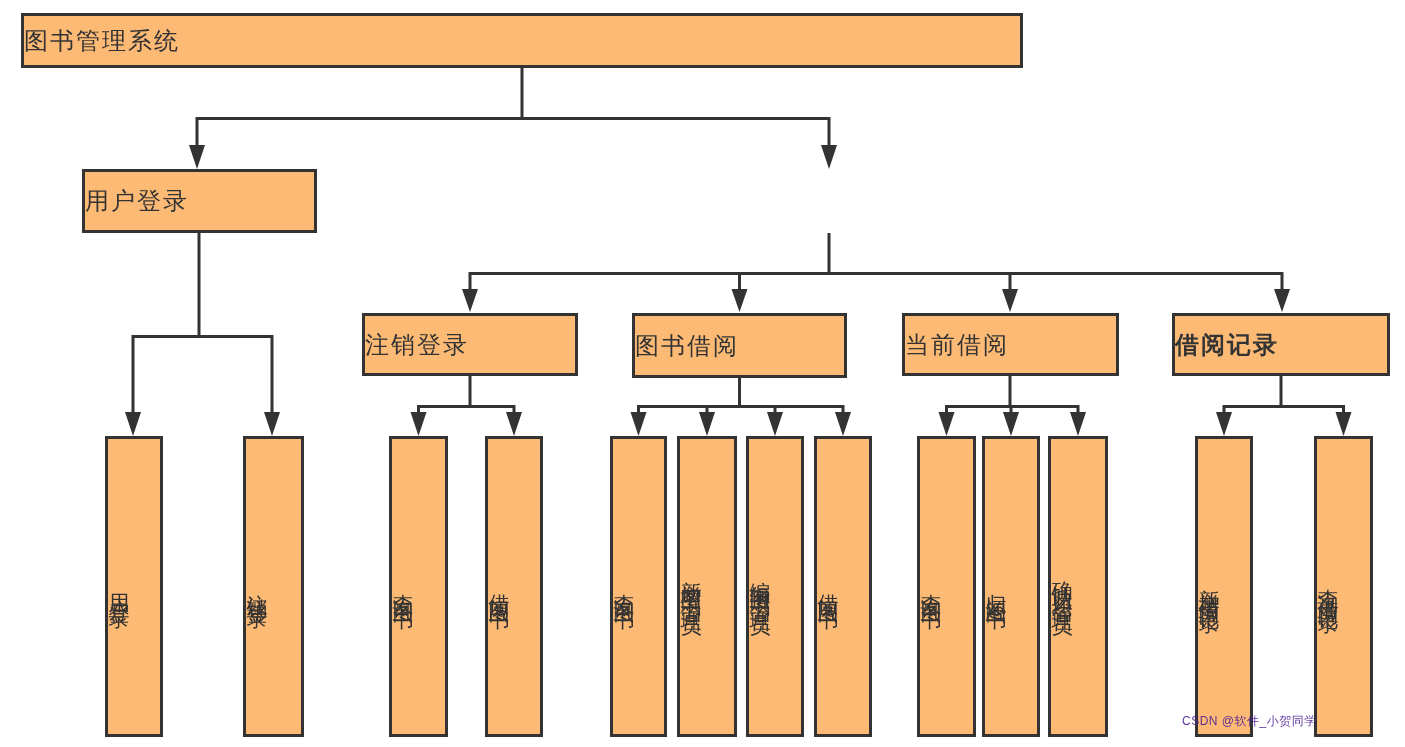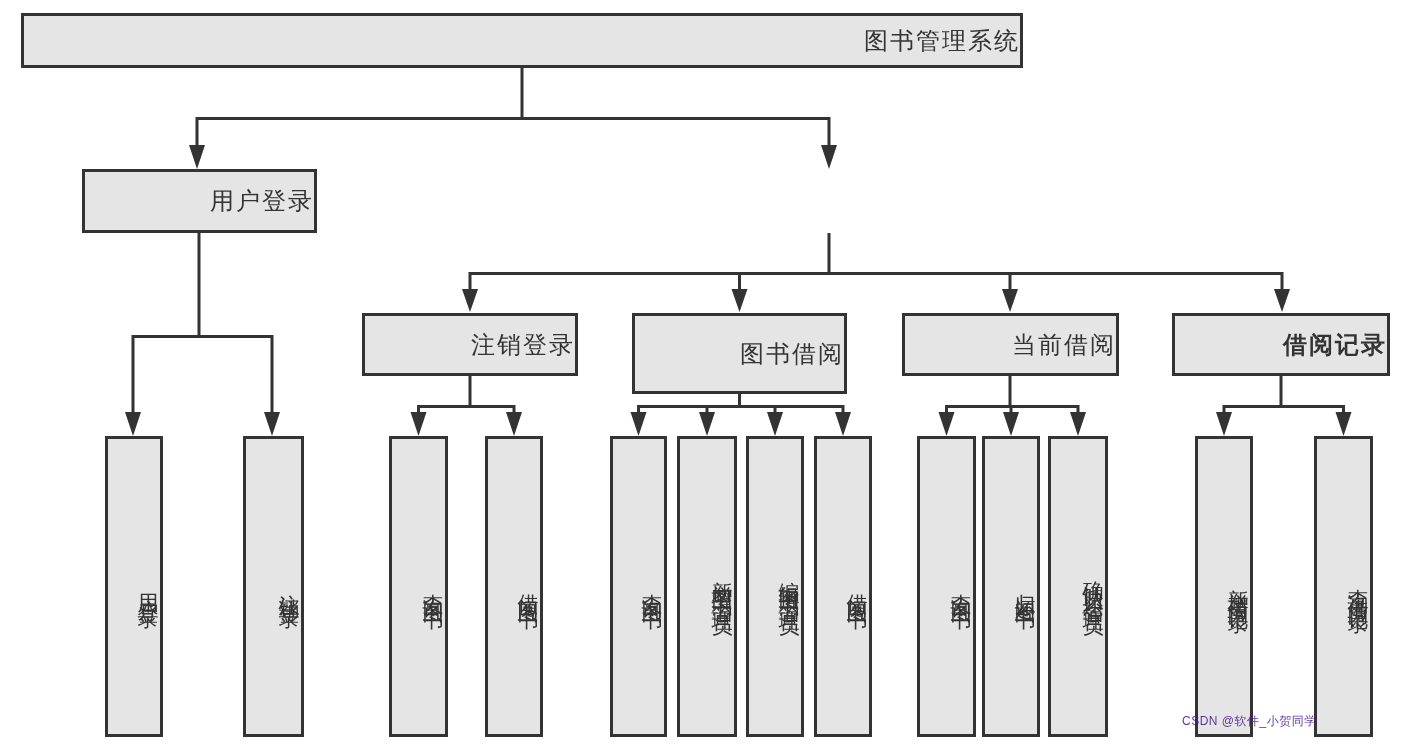--- a/index.html
+++ b/index.html
@@ -3,25 +3,25 @@
 <meta charset="utf-8">
 <style>
   html,body{margin:0;padding:0;background:#ffffff;}
   body{font-family:"Liberation Sans","DejaVu Sans",sans-serif;}
   #stage{position:relative;width:1405px;height:747px;background:#ffffff;overflow:hidden;}
   #connectors{position:absolute;left:0;top:0;width:1405px;height:747px;}
   .node{
     position:absolute;
     box-sizing:border-box;
     border:3px solid #333333;
-    background:#e5e5e5;
+    background:#fdba74;
     color:#333333;
     display:flex;
     align-items:center;
-    justify-content:flex-end;
+    justify-content:flex-start;
   }
   .h-node{font-size:24px;letter-spacing:2px;}
   .v-node{font-size:21px;}
   .v-node .vtext{
     writing-mode:vertical-rl;
     text-orientation:mixed;
     letter-spacing:5px;
     line-height:1.1;
     white-space:nowrap;
   }
@@ -107,21 +107,21 @@
     <span>图书管理系统</span>
   </div>
 
   <div class="node h-node" style="left:82px;top:169px;width:235px;height:64px;">
     <span>用户登录</span>
   </div>
 
   <div class="node h-node" style="left:362px;top:313px;width:216px;height:63px;">
     <span>注销登录</span>
   </div>
-  <div class="node h-node" style="left:632px;top:313px;width:215px;height:81px;padding-left:13px;">
+  <div class="node h-node" style="left:632px;top:313px;width:215px;height:65px;">
     <span>图书借阅</span>
   </div>
   <div class="node h-node" style="left:902px;top:313px;width:217px;height:63px;">
     <span>当前借阅</span>
   </div>
   <div class="node h-node" style="left:1172px;top:313px;width:218px;height:63px;font-weight:bold;">
     <span>借阅记录</span>
   </div>
 
   <div class="node v-node" style="left:105px;top:436px;width:58px;height:301px;">

